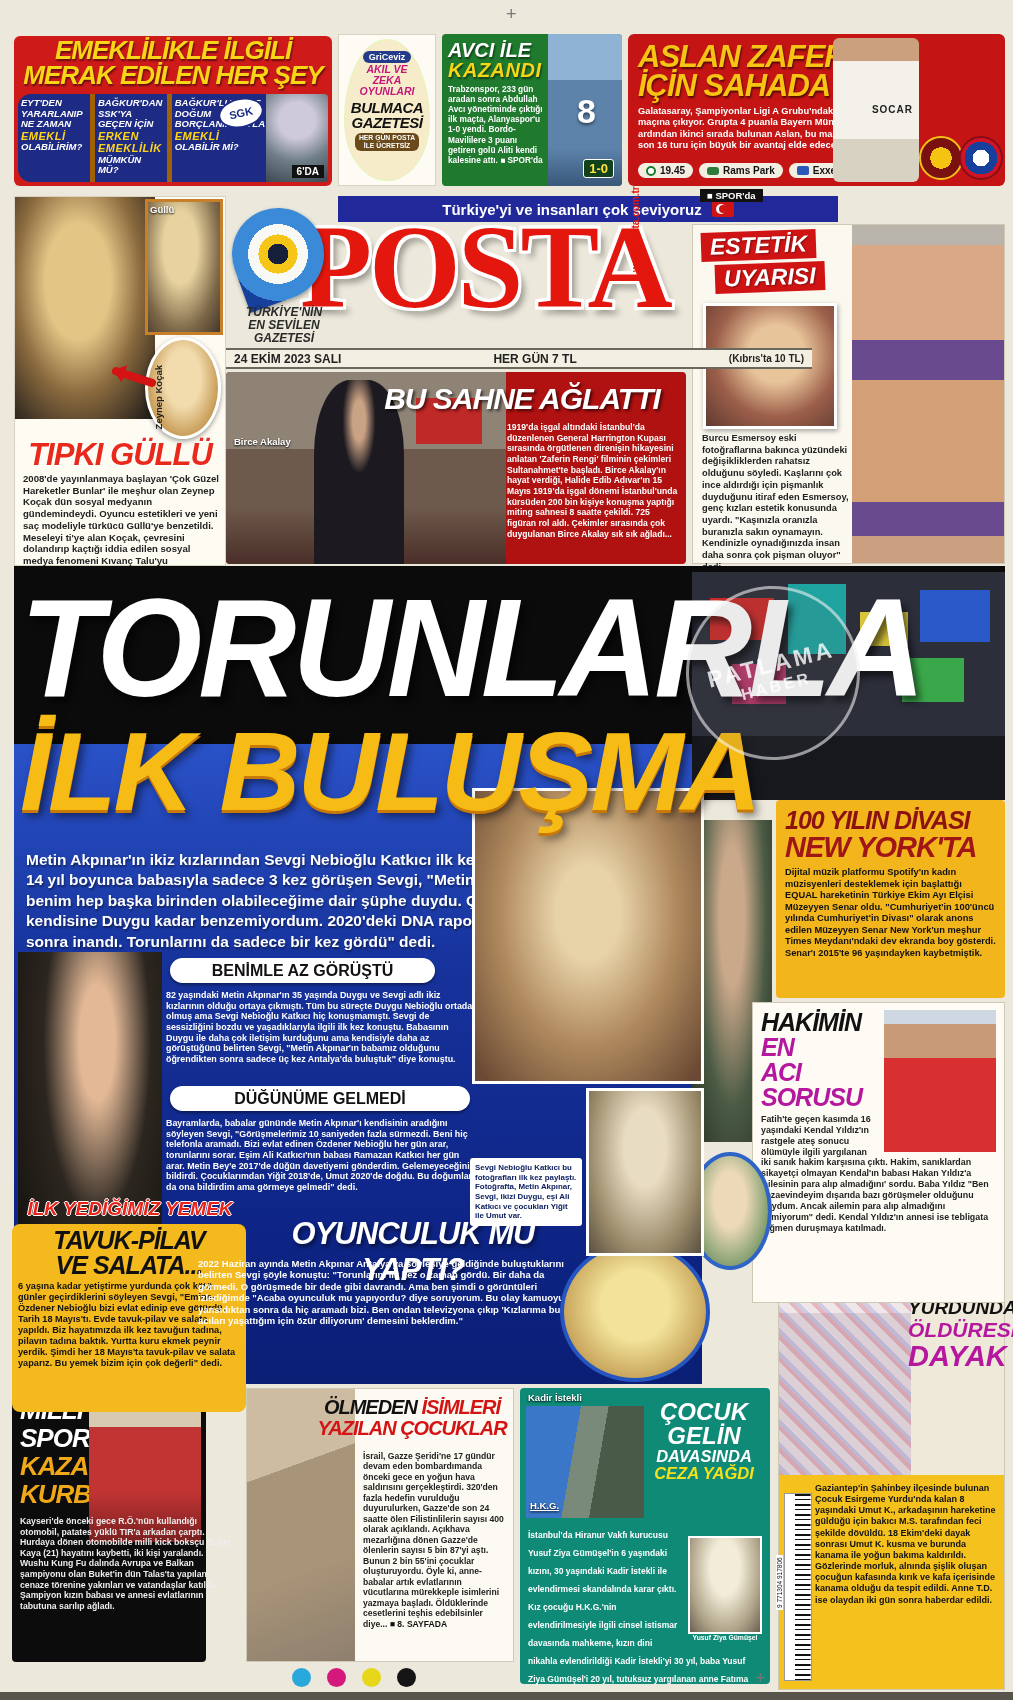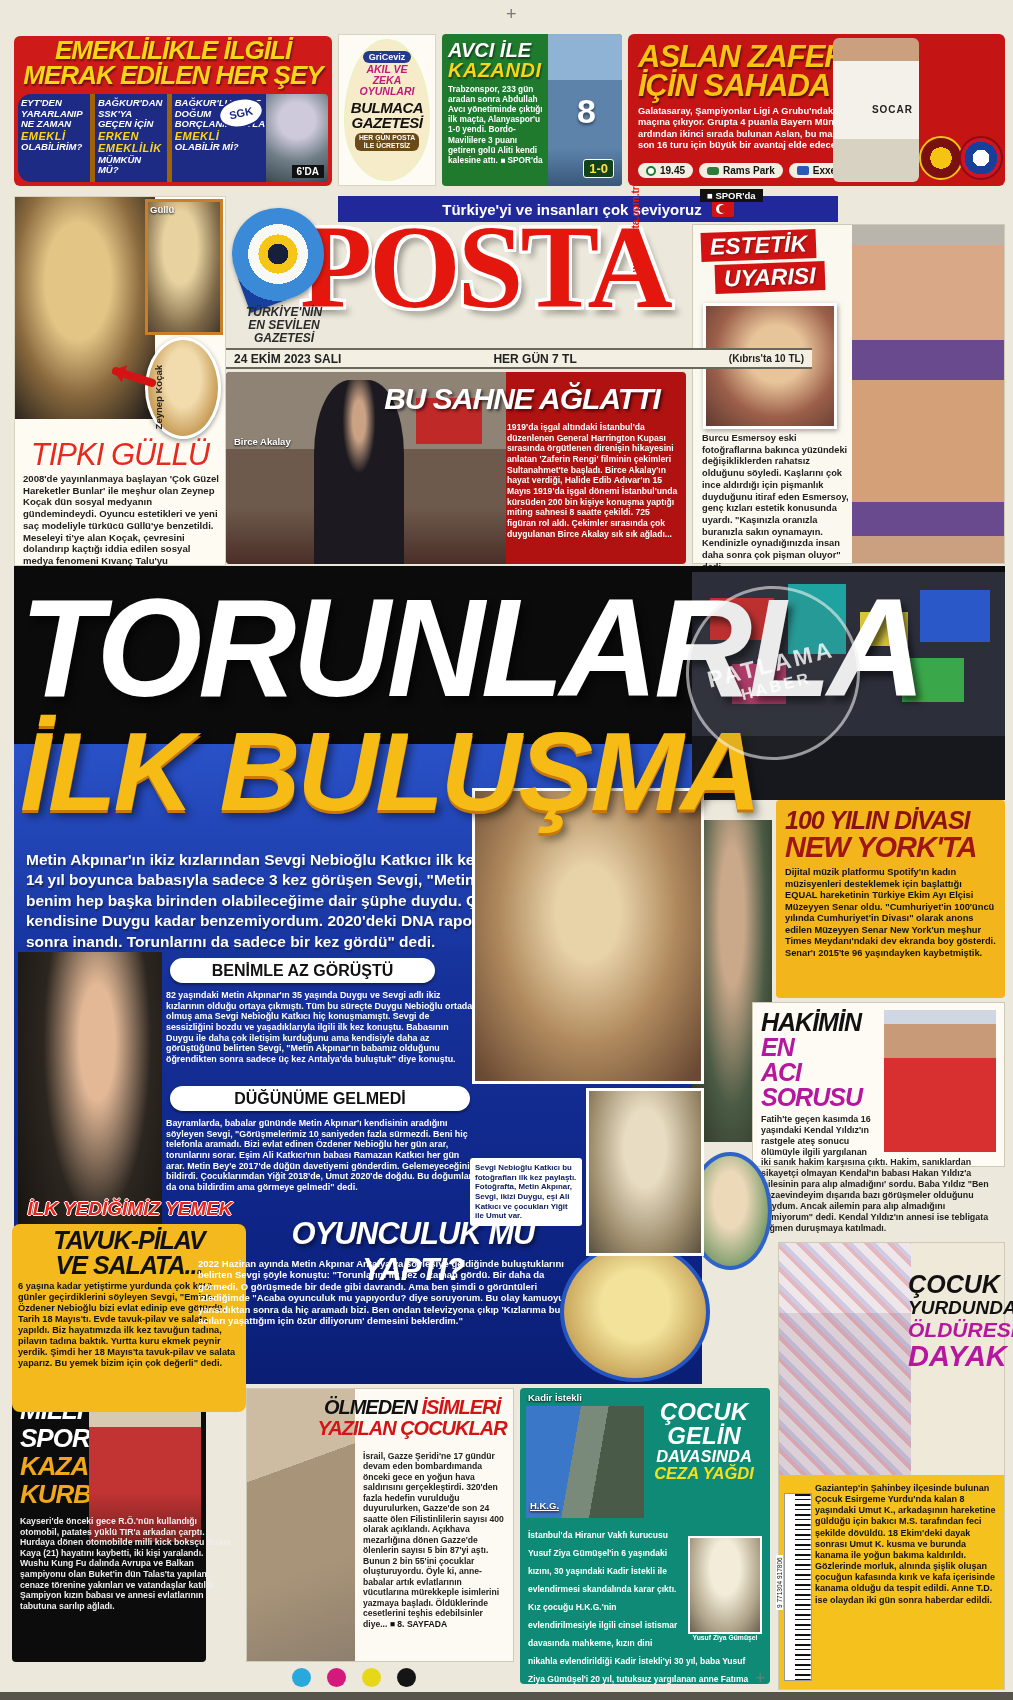--- a/index.html
+++ b/index.html
@@ -53,21 +53,21 @@
   #gullu-box{left:14px;top:196px;width:212px;height:370px;background:#fdfbf2;border:1px solid #d8d2c0;box-sizing:border-box;}
   #gullu-main{position:absolute;left:0;top:0;width:140px;height:222px;
     background:radial-gradient(ellipse at 45% 38%,#e3c586 0 30%,#8a6a3e 58%,#2a231d 92%);}
   #gullu-inset{position:absolute;right:2px;top:2px;width:72px;height:130px;border:3px solid #c77f2a;
     background:radial-gradient(ellipse at 45% 35%,#e8d3a0 0 30%,#7d6848 70%,#44372a);}
   #gullu-oval{position:absolute;right:4px;top:140px;width:70px;height:96px;border:3px solid #fff;border-radius:50%;
     background:radial-gradient(ellipse at 50% 40%,#f2dcae 0 35%,#caa05c 70%,#77694f);box-shadow:0 2px 5px rgba(0,0,0,.4);}
   .plabel{color:#fff;font-weight:800;font-size:9.5px;text-shadow:0 1px 2px #000;}
   #gullu-arrow{position:absolute;left:96px;top:176px;width:46px;height:8px;background:#d41414;transform:rotate(18deg);border-radius:4px;}
   #gullu-arrow:after{content:"";position:absolute;left:-8px;top:-5px;border:9px solid transparent;border-right:12px solid #d41414;}
-  #gullu-title{position:absolute;left:0;top:240px;width:100%;text-align:center;color:#e8291c;font-style:italic;font-weight:400;font-size:31px;letter-spacing:-1px;text-shadow:1px 1px 0 #fff;}
+  #gullu-title{position:absolute;left:0;top:240px;width:100%;text-align:center;color:#e8291c;font-style:italic;font-weight:700;font-size:31px;letter-spacing:-1px;text-shadow:1px 1px 0 #fff;}
   #gullu-body{position:absolute;left:8px;top:276px;width:196px;color:#222;font-weight:700;font-size:9.6px;line-height:1.22;}
   #slogan-bar{left:338px;top:196px;width:500px;height:26px;background:#20289a;color:#fff;display:flex;align-items:center;justify-content:center;gap:10px;font-weight:700;font-size:15px;z-index:2;}
   #flag{width:22px;height:16px;background:#d01414;border-radius:2px;position:relative;}
   #flag:before{content:"";position:absolute;left:4px;top:3px;width:10px;height:10px;border-radius:50%;background:#fff;}
   #flag:after{content:"";position:absolute;left:7px;top:4px;width:8px;height:8px;border-radius:50%;background:#d01414;}
   #nazar{left:232px;top:208px;width:92px;height:92px;border-radius:50% 50% 50% 0;transform:rotate(-20deg);
     background:radial-gradient(circle at 50% 50%,#16203a 0 16%,#f5c518 16% 30%,#f8f8f4 30% 46%,#3a8ad8 46% 72%,#16409c 72%);box-shadow:0 2px 4px rgba(0,0,0,.35);z-index:2;}
   #tagline{left:232px;top:306px;width:104px;text-align:center;color:#2a2a2a;font-weight:900;font-size:12px;line-height:1.1;font-style:italic;z-index:2;}
   #posta-logo{left:300px;top:202px;width:400px;font-family:"Liberation Serif",serif;font-weight:bold;font-size:118px;line-height:1.12;color:#e3170d;letter-spacing:-3px;z-index:1;
     text-shadow:-3px 0 0 #fff,3px 0 0 #fff,0 -3px 0 #fff,0 3px 0 #fff,-3px -3px 0 #fff,3px 3px 0 #fff,-3px 3px 0 #fff,3px -3px 0 #fff,6px 7px 6px rgba(0,0,0,.35);}
@@ -129,21 +129,21 @@
   #yemek-box{left:12px;top:1224px;width:234px;height:188px;background:#f3b91d;border-radius:8px;padding:4px 6px;box-sizing:border-box;z-index:2;}
   #yemek-box .yt{text-align:center;color:#111;font-style:italic;font-weight:900;font-size:25px;line-height:1;letter-spacing:-1px;}
   #yemek-body{margin-top:3px;color:#111;font-weight:800;font-size:9.2px;line-height:1.2;}
   
   #senar-photo{left:692px;top:820px;width:80px;height:322px;z-index:1;
     background:radial-gradient(ellipse at 50% 30%,#caa88a 0 22%,#4a5a44 60%,#27301f);}
   #divasi{left:776px;top:800px;width:229px;height:198px;background:#f2b51c;border-radius:4px;padding:8px 9px;box-sizing:border-box;z-index:2;}
   #divasi .d1{color:#8c1212;font-style:italic;font-weight:900;font-size:25px;line-height:1;letter-spacing:-1px;}
   #divasi .d2{color:#a01616;font-style:italic;font-weight:900;font-size:29px;line-height:1;letter-spacing:-1px;}
   #divasi-body{margin-top:5px;color:#111;font-weight:800;font-size:9.3px;line-height:1.24;}
-  #hakimin{left:752px;top:1002px;width:253px;height:165px;background:#fdfbf4;border:1px solid #cfc9b8;box-sizing:border-box;padding:7px 8px;z-index:2;}
+  #hakimin{left:752px;top:1002px;width:253px;height:301px;background:#fdfbf4;border:1px solid #cfc9b8;box-sizing:border-box;padding:7px 8px;z-index:2;}
   #hakimin .h-b{color:#111;} #hakimin .h-m{color:#b5179e;}
   #hakimin .ht{font-style:italic;font-weight:900;font-size:25px;line-height:1;letter-spacing:-1px;}
   #hakimin-photo{float:right;width:112px;height:142px;margin:0 0 4px 6px;
     background:linear-gradient(180deg,#cfd8e2 0 10%,#c89a78 10% 34%,#d83030 34%);}
   #hakimin-body{color:#222;font-weight:700;font-size:8.9px;line-height:1.22;margin-top:4px;}
   #mother-photo{left:688px;top:1152px;width:84px;height:118px;border-radius:50%;border:4px solid #2e63c8;box-sizing:border-box;z-index:3;
     background:radial-gradient(ellipse at 50% 40%,#ecd9b8 0 30%,#7a9a6a 75%,#4a6a44);}
   
   #milli{left:12px;top:1388px;width:194px;height:274px;background:#0c0c0c;border-radius:4px;padding:8px;box-sizing:border-box;}
   #milli .m1{color:#fff;} #milli .m2{color:#f0a818;}

